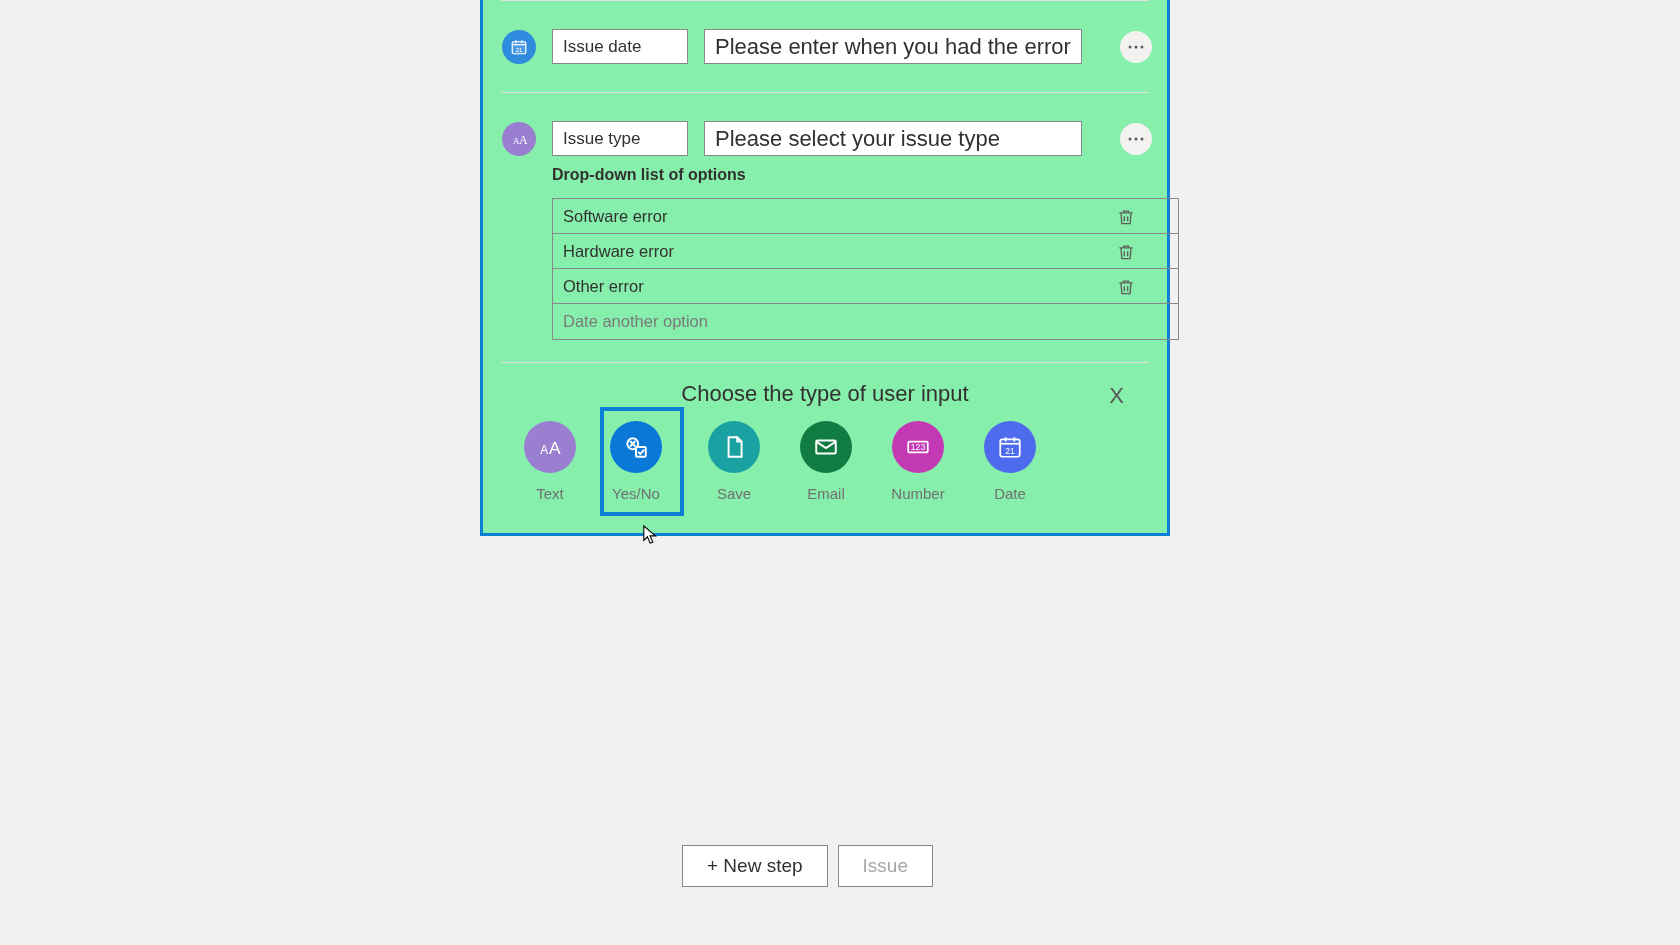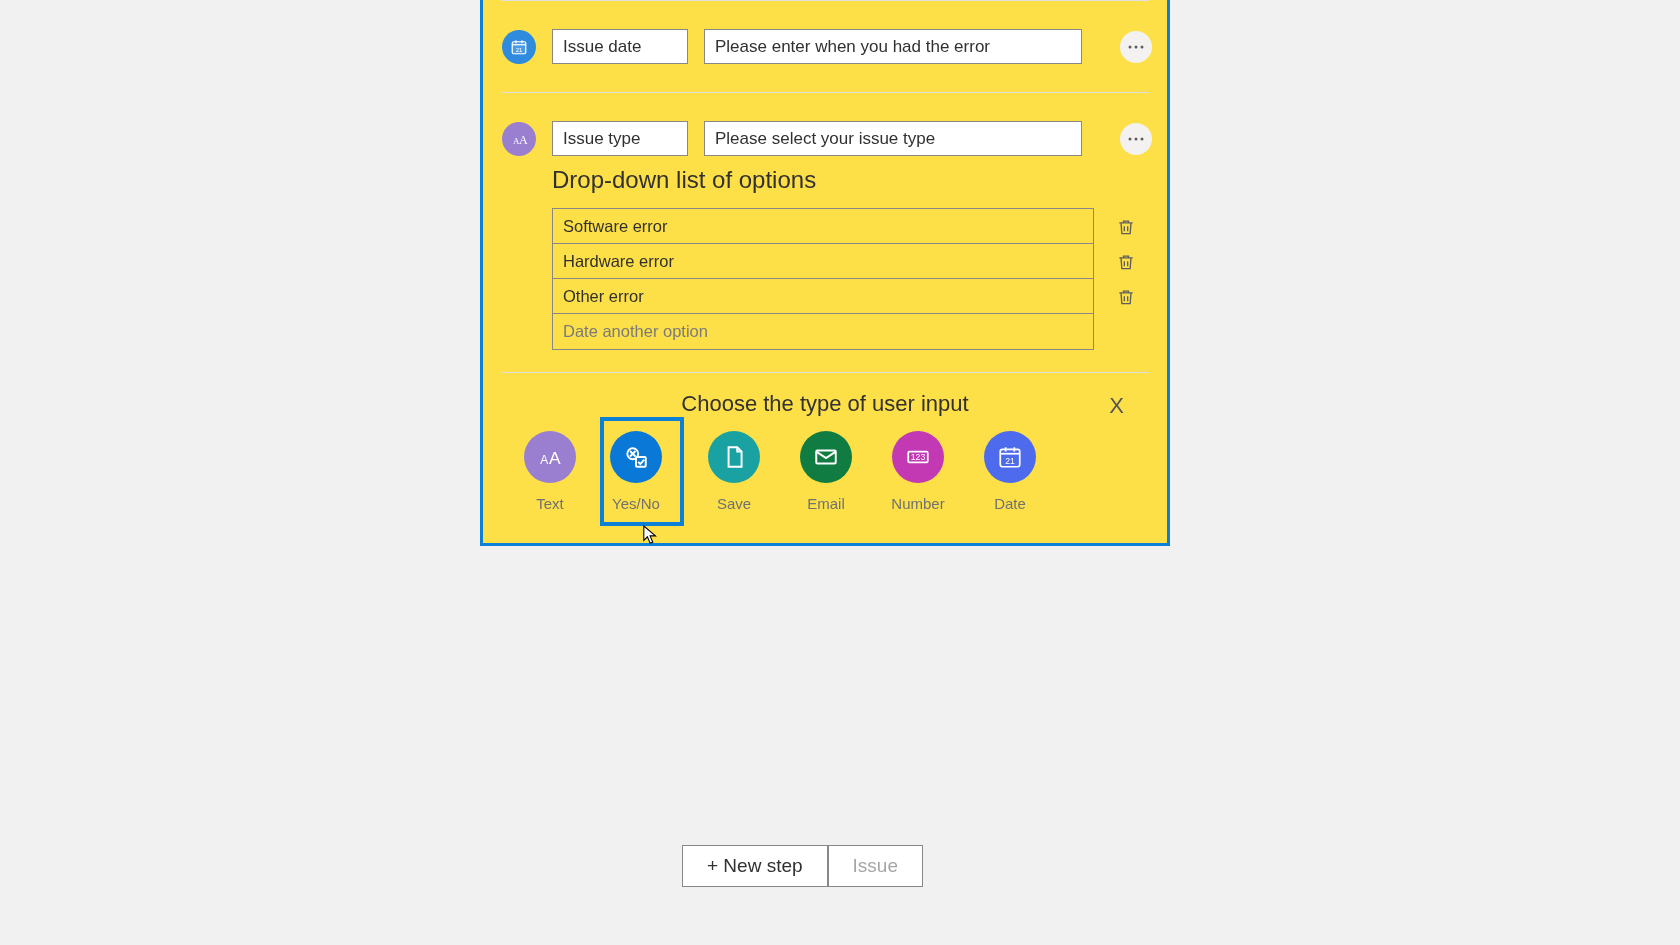--- a/index.html
+++ b/index.html
@@ -11,21 +11,21 @@
     overflow: hidden;
     position: relative;
     font-size: 26px;
     color: #323130;
   }
   .card {
     position: absolute;
     left: 480px;
     top: 0;
     width: 690px;
-    background: #fde047;
+    background: #86efac;
     border-left: 3px solid #0c7fd6;
     border-right: 3px solid #0c7fd6;
     border-bottom: 3px solid #0c7fd6;
     padding: 0 15px 15px 15px;
   }
   .hr-line {
     height: 1px;
     background: #e1dfdd;
     margin: 0 3px;
   }
@@ -56,45 +56,45 @@
     font-size: 17px;
     color: #323130;
     background:#fff;
     outline:none;
   }
   .prompt-input {
     flex: 1;
     height: 35px;
     border: 1px solid #8a8886;
     padding: 0 10px;
-    font-size: 17px;
+    font-size: 22px;
     color: #323130;
     background:#fff;
     outline:none;
   }
   .more-btn {
     width: 32px;
     height: 32px;
     border-radius: 50%;
     background: #f3f2f1;
     display: flex;
     align-items: center;
     justify-content: center;
     margin-left: 22px;
     cursor: pointer;
     flex-shrink: 0;
   }
   .more-btn svg { width: 18px; height: 6px; fill: #605e5c; }
 
   
   .dropdown-wrap { padding: 0 0 22px 54px; }
-  .dropdown-title { font-size: 24px; color: #323130; margin-bottom: 14px; }
+  .dropdown-title { font-size: 16px; color: #323130; margin-bottom: 14px; font-weight: bold; }
   .options-box {
     border: 1px solid #8a8886;
-    width: 542px;
+    width: 627px;
   }
   .option-row {
     height: 35px;
     border-bottom: 1px solid #8a8886;
     display: flex; align-items: center;
     padding: 0 10px;
     font-size: 16.5px;
   }
   .option-row:last-child { border-bottom: none; }
   .option-row.placeholder { color:#7a7a7a; }
@@ -159,21 +159,21 @@
     z-index: 50;
     pointer-events:none;
   }
 
   
   .bottom-bar {
     position:absolute;
     left: 682px;
     top: 845px;
     display:flex;
-    gap: 0;
+    gap: 10px;
   }
   .btn {
     height: 42px;
     padding: 0 24px;
     border: 1px solid #8a8886;
     background:#fff;
     font-size:19px;
     display:flex; align-items:center; justify-content:center;
     cursor:pointer;
   }

